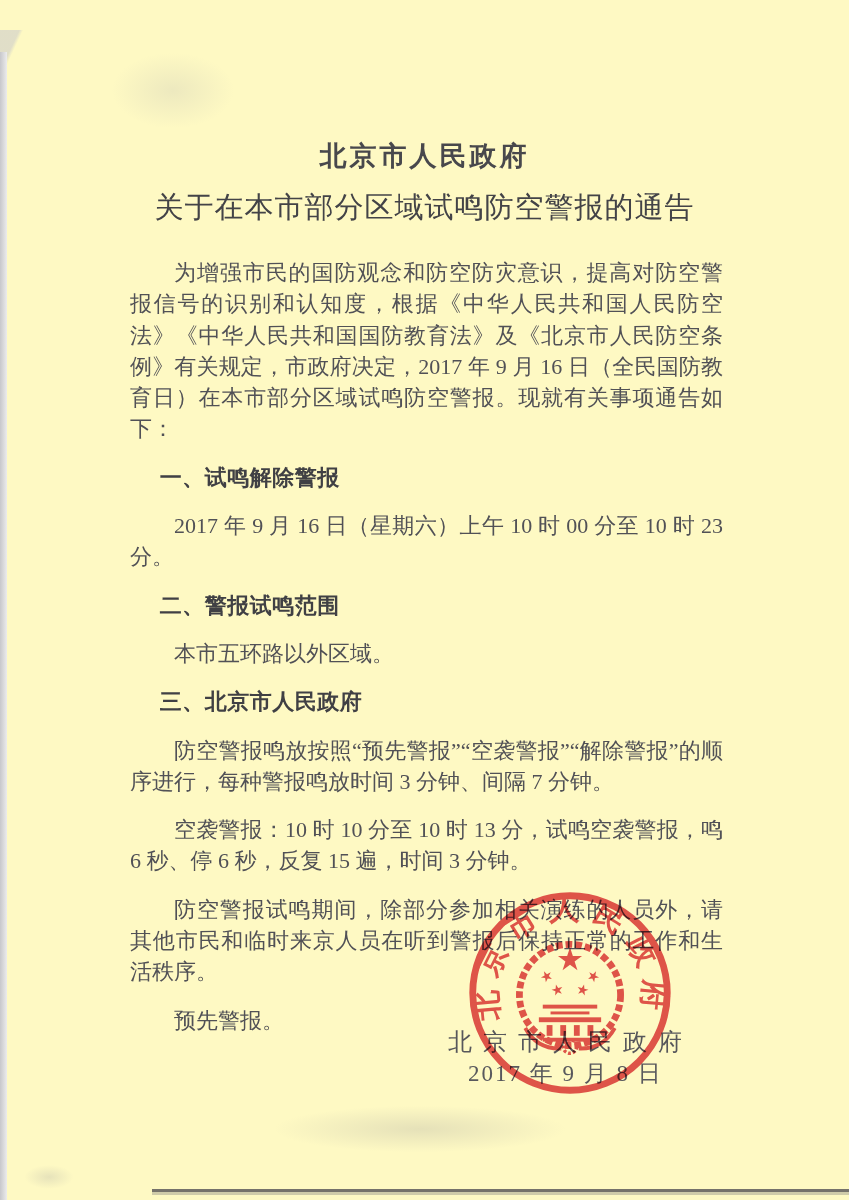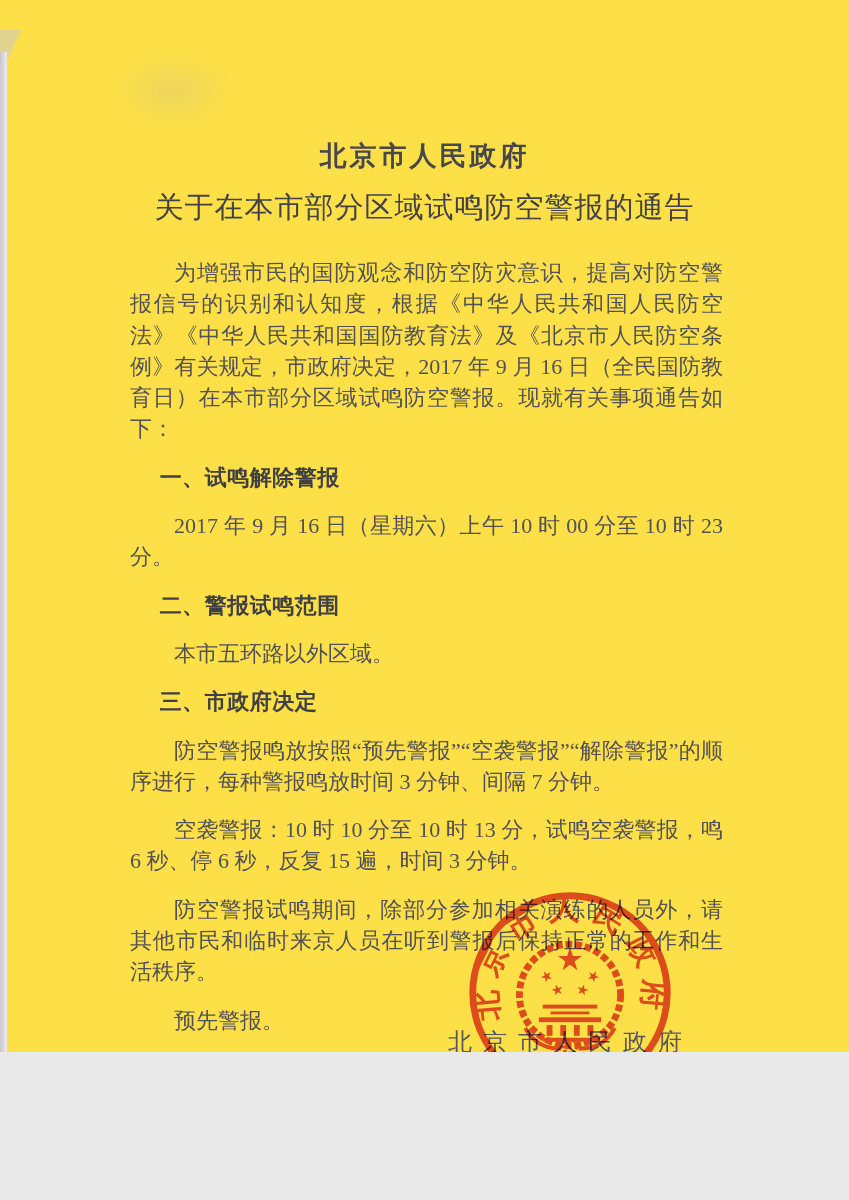--- a/index.html
+++ b/index.html
@@ -1,18 +1,18 @@
 <!DOCTYPE html>
 <html><head>
 <meta charset="utf-8">
 <style>
   html,body{margin:0;padding:0;background:#e9e9ea;}
   .page{
-    position:relative;width:849px;height:1052px;margin:0 auto;
-    background:#fde047;overflow:hidden;
+    position:relative;width:849px;height:1200px;margin:0 auto;
+    background:#fef9c3;overflow:hidden;
     font-family:"Liberation Serif", serif;
   }
   
   .edge-left{position:absolute;left:0;top:52px;width:7px;height:1148px;
     background:linear-gradient(to right,#c7c7cb,#ececec);}
   .corner-cut{position:absolute;left:-28px;top:30px;width:80px;height:40px;
     background:linear-gradient(115deg,rgba(200,200,204,.55) 48%,rgba(200,200,204,0) 52%);}
   .smudge-top{position:absolute;left:88px;top:38px;width:170px;height:105px;
     background:radial-gradient(closest-side,rgba(168,168,174,.20),rgba(168,168,174,0) 72%);}
   .smudge-bottom{position:absolute;left:225px;top:1098px;width:390px;height:62px;
@@ -72,21 +72,21 @@
 
   <div class="doc-title">北京市人民政府</div>
   <div class="doc-subtitle">关于在本市部分区域试鸣防空警报的通告</div>
 
   <div class="doc-body">
     <p class="para">为增强市民的国防观念和防空防灾意识，提高对防空警报信号的识别和认知度，根据《中华人民共和国人民防空法》《中华人民共和国国防教育法》及《北京市人民防空条例》有关规定，市政府决定，2017 年 9 月 16 日（全民国防教育日）在本市部分区域试鸣防空警报。现就有关事项通告如下：</p>
     <p class="heading">一、试鸣解除警报</p>
     <p class="para">2017 年 9 月 16 日（星期六）上午 10 时 00 分至 10 时 23 分。</p>
     <p class="heading">二、警报试鸣范围</p>
     <p class="para">本市五环路以外区域。</p>
-    <p class="heading">三、市政府决定</p>
+    <p class="heading">三、北京市人民政府</p>
     <p class="para">防空警报鸣放按照“预先警报”“空袭警报”“解除警报”的顺序进行，每种警报鸣放时间 3 分钟、间隔 7 分钟。</p>
     <p class="para">空袭警报：10 时 10 分至 10 时 13 分，试鸣空袭警报，鸣 6 秒、停 6 秒，反复 15 遍，时间 3 分钟。</p>
     <p class="para">防空警报试鸣期间，除部分参加相关演练的人员外，请其他市民和临时来京人员在听到警报后保持正常的工作和生活秩序。</p>
     <p class="para">预先警报。</p>
   </div>
 
   <div class="signature">北京市人民政府</div>
   <div class="sign-date">2017 年 9 月 8 日</div>
 
   <svg class="seal" viewBox="0 0 220 220">

